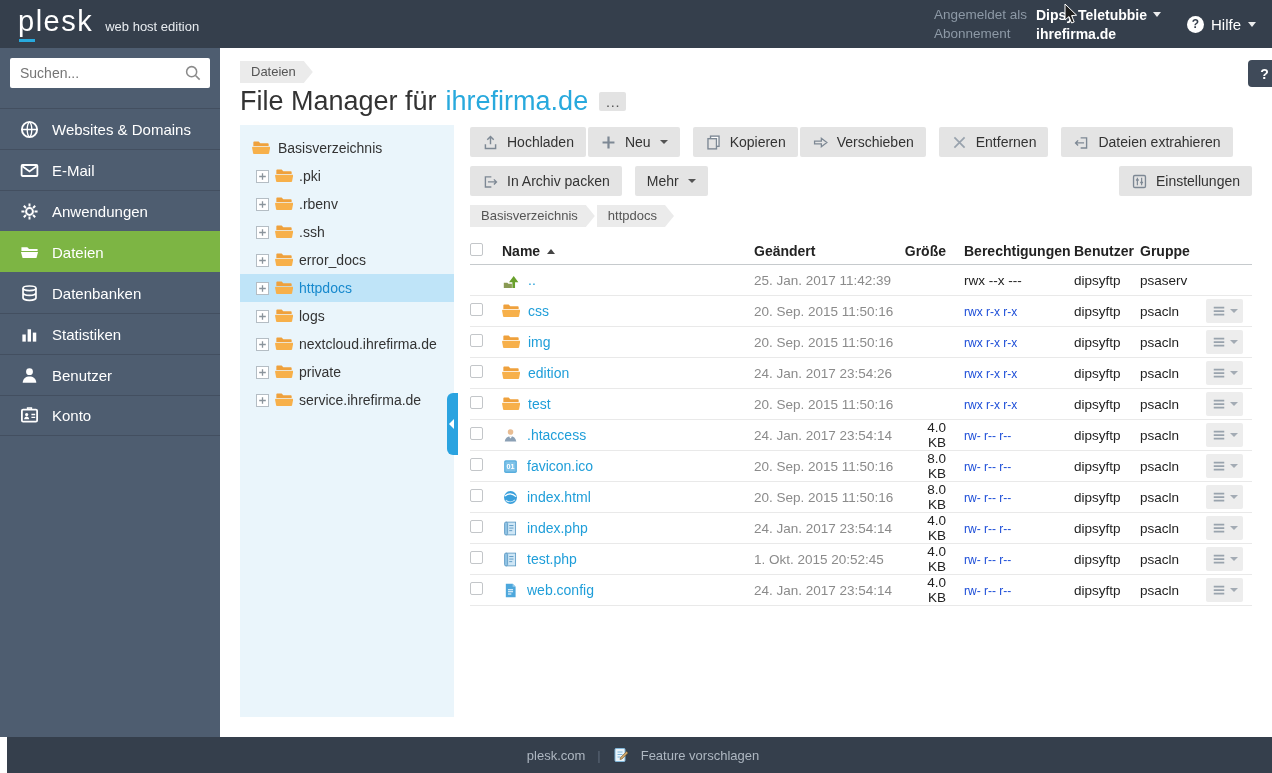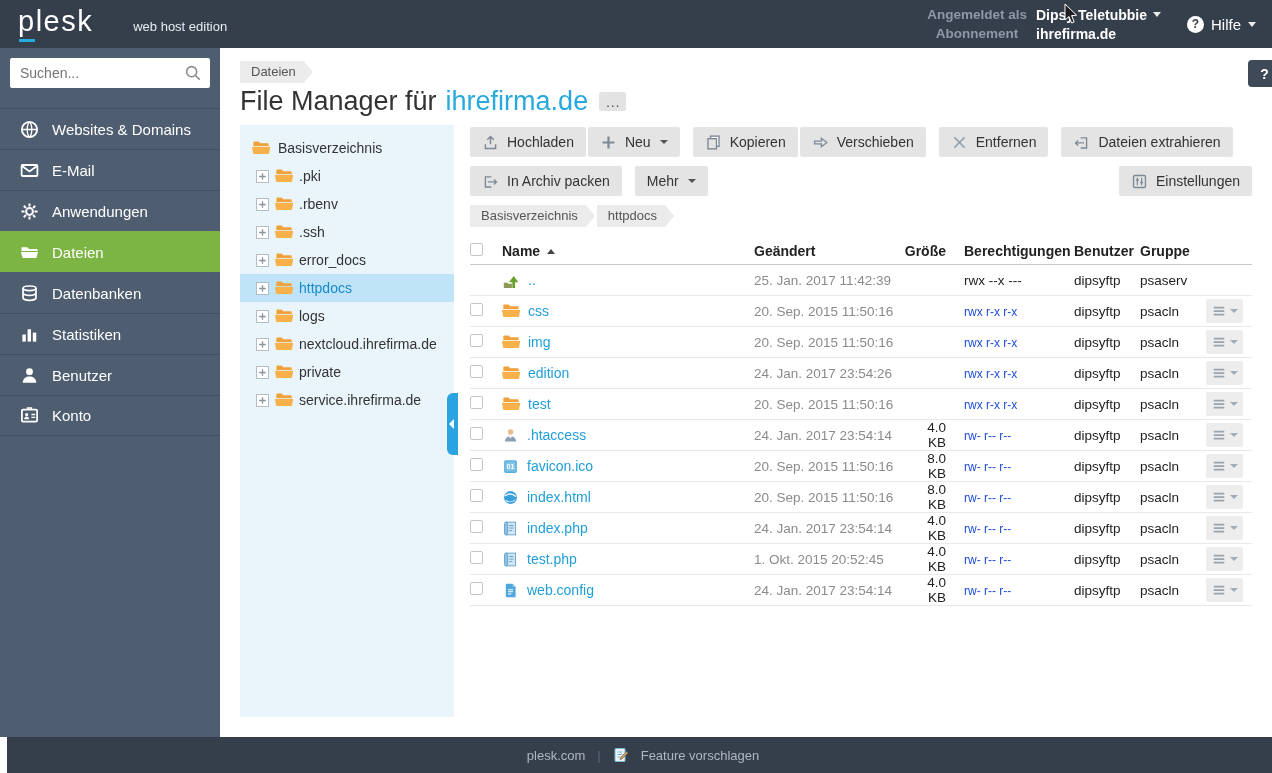--- a/index.html
+++ b/index.html
@@ -2,27 +2,27 @@
 <html><head>
 <meta charset="utf-8">
 <style>
   * { margin:0; padding:0; box-sizing:border-box; }
   html,body { width:1272px; height:773px; overflow:hidden; }
   body { font-family:"Liberation Sans", sans-serif; background:#fff; }
   #app { position:relative; width:1272px; height:773px; overflow:hidden; }
 
   
   .topbar { position:absolute; top:0; left:0; width:100%; height:48px; background:#353f4c; display:flex; align-items:center; z-index:5; }
-  .logo-wrap { display:flex; align-items:baseline; margin-left:18px;gap:28px; }
+  .logo-wrap { display:flex; align-items:baseline; margin-left:18px; }
   .logo { position:relative; color:#fff; font-size:29px; font-weight:400; letter-spacing:1.5px; line-height:34px; padding-bottom:6px; }
   .logo::after { content:""; position:absolute; left:1px; bottom:2px; width:16px; height:3px; background:#28aade; }
   .edition { color:#e8ecf0; font-size:13px; margin-left:12px; }
   .topbar-right { margin-left:auto; margin-right:16px; display:flex; align-items:center; gap:26px; }
   .acct { display:grid; grid-template-columns:auto auto; column-gap:9px; row-gap:3px; align-items:center; }
-  .acct-label { color:#8d99a6; font-size:13.5px; text-align:center;font-weight:bold; }
+  .acct-label { color:#8d99a6; font-size:13.5px; text-align:left; }
   .acct-value { color:#fff; font-size:14px; font-weight:bold; display:flex; align-items:center; gap:6px; }
   .help-box { display:flex; align-items:center; gap:7px; color:#fff; font-size:15px; }
   .help-circle { width:17px; height:17px; border-radius:50%; background:#fff; color:#353f4c; font-size:12px; font-weight:bold; line-height:17px; text-align:center; }
   .caret { display:inline-block; width:0; height:0; border-left:4px solid transparent; border-right:4px solid transparent; border-top:5px solid currentColor; opacity:.9; }
 
   
   .sidebar { position:absolute; top:48px; left:0; width:220px; bottom:36px; background:#4e5d70; }
   .search-wrap { position:relative; margin:10px; }
   .search-wrap input { width:100%; height:30px; border:none; outline:none; background:#fff; color:#333; font-size:14px; padding:0 28px 0 10px; border-radius:2px; font-family:inherit; }
   .search-icon-pos { position:absolute; right:8px; top:6px; }

